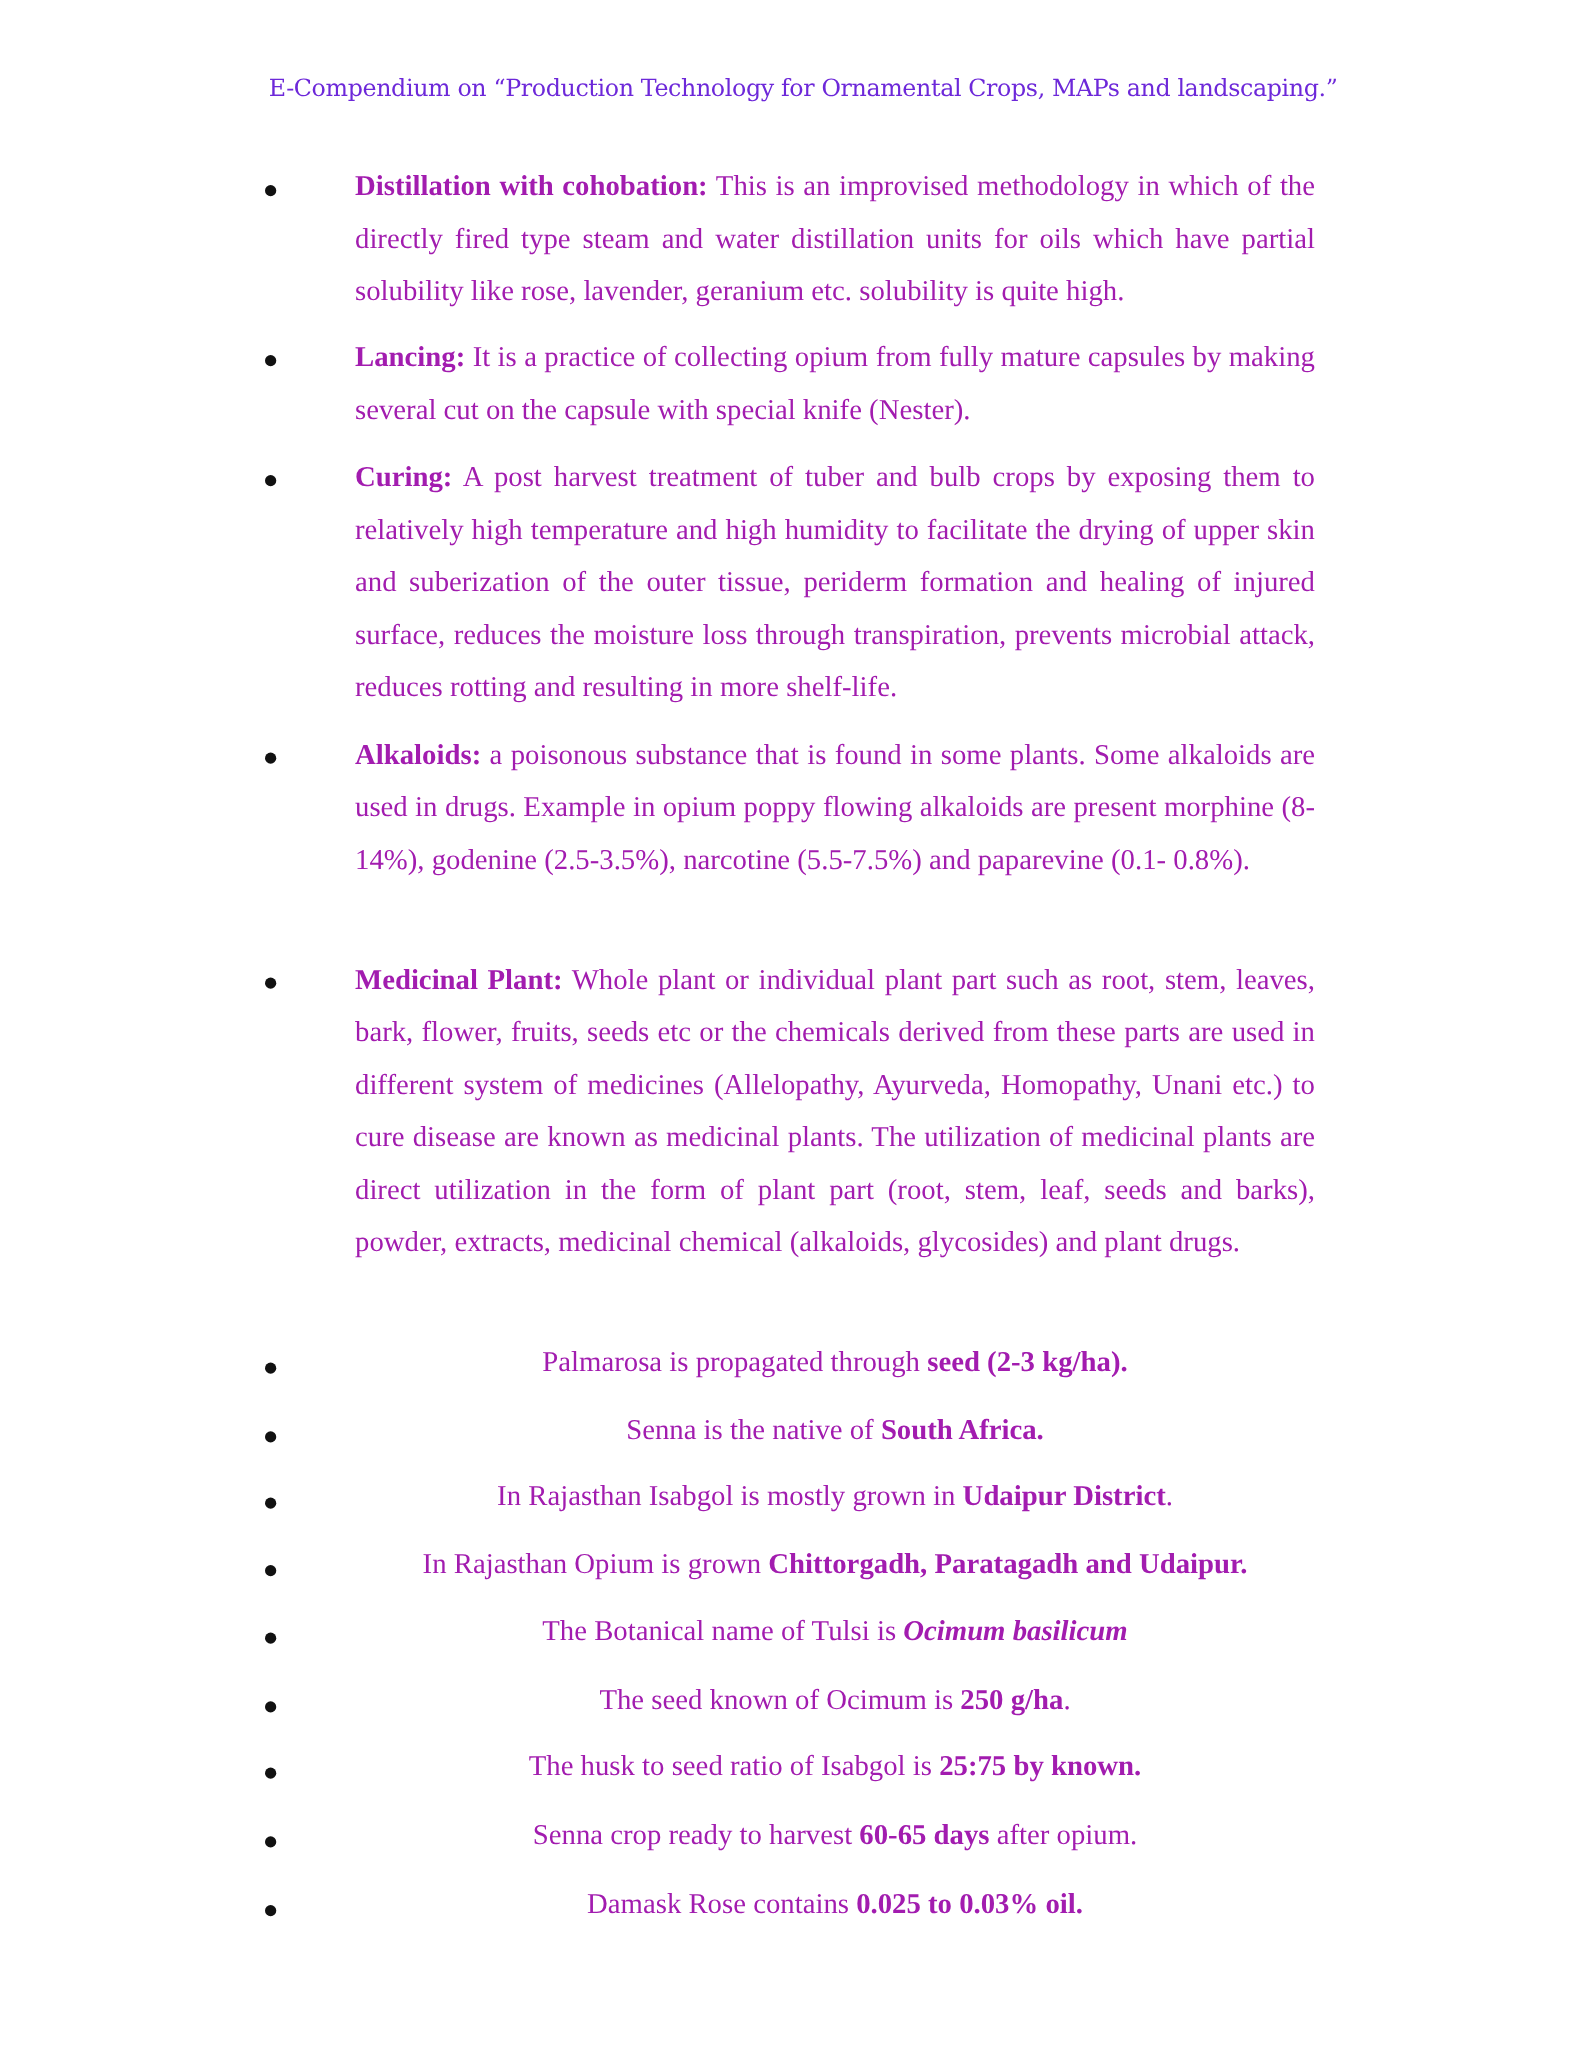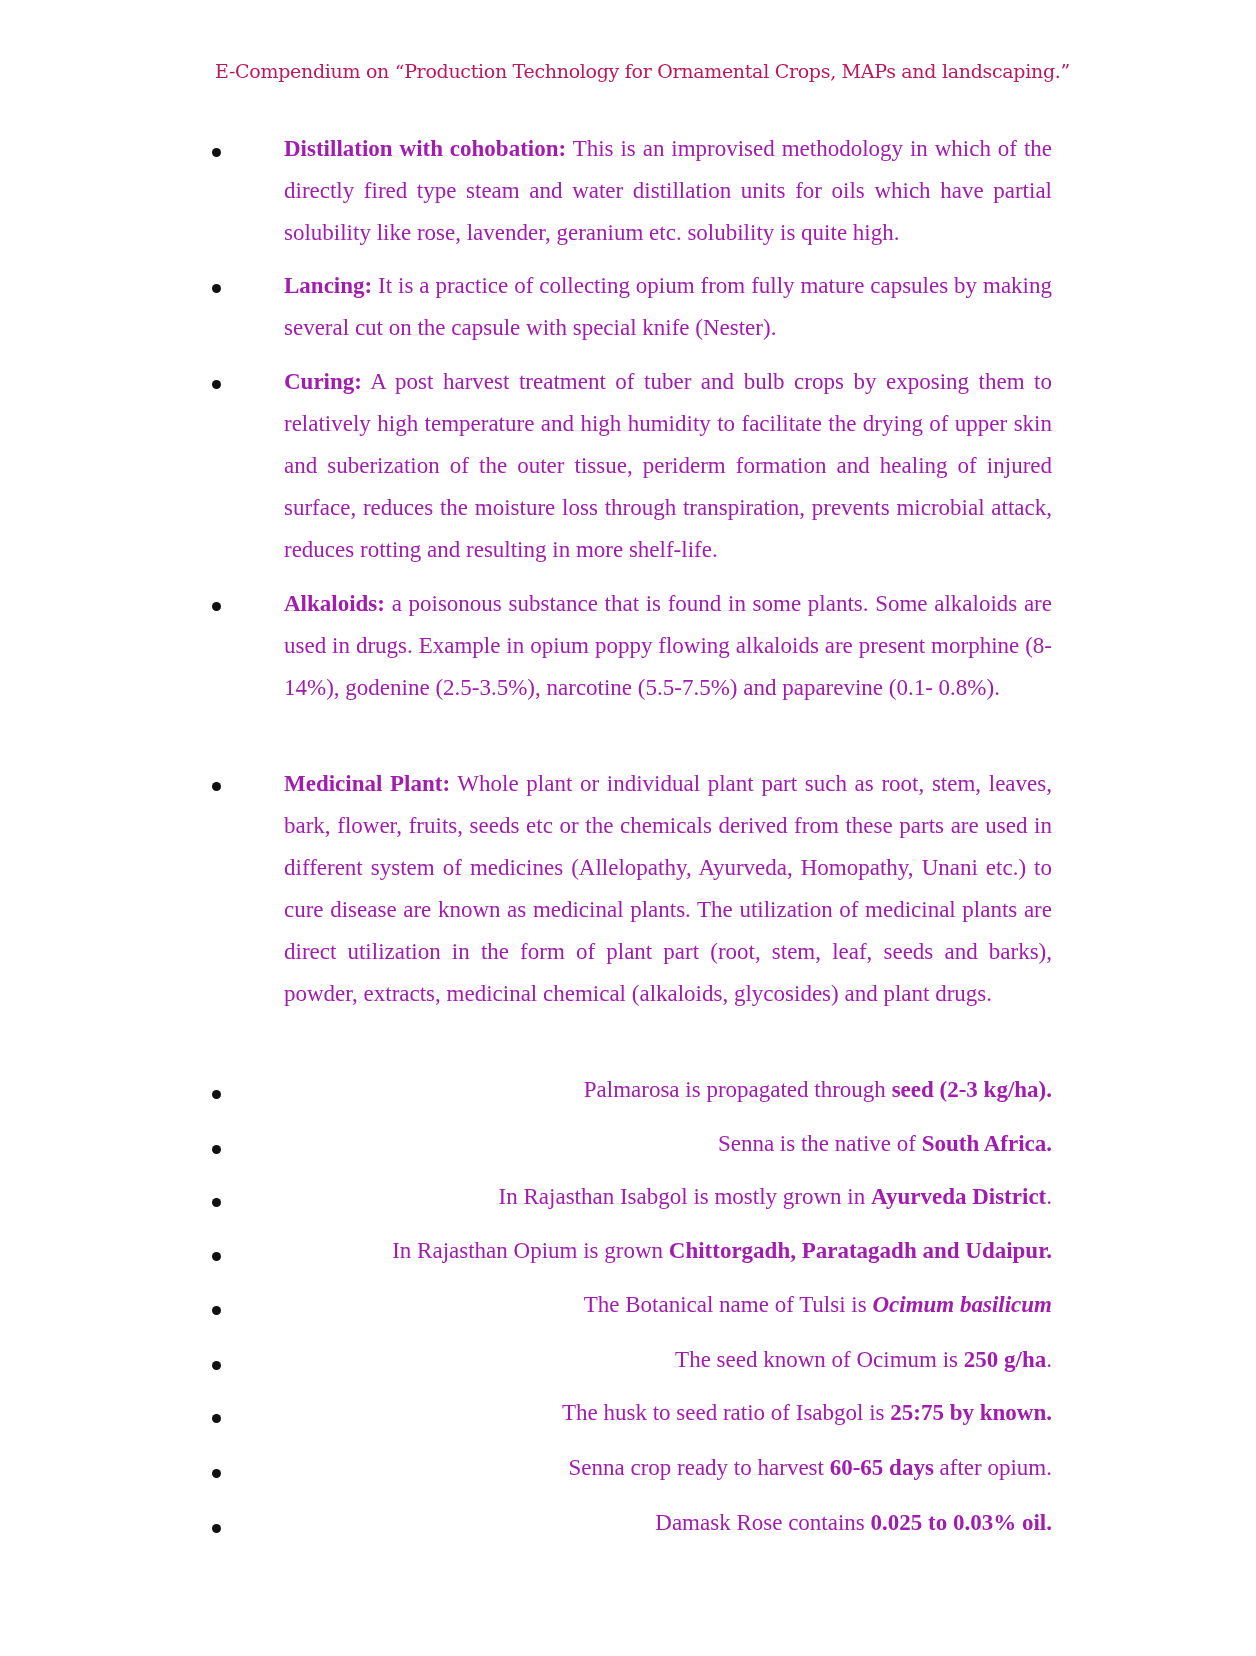--- a/index.html
+++ b/index.html
@@ -15,21 +15,21 @@
       color: #111111;
     }
     .page-header {
       position: absolute;
       left: 215px;
       top: 60px;
       width: 850px;
       font-family: "DejaVu Serif", serif;
       font-size: 19px;
       letter-spacing: -0.3px;
-      color: #be185d;
+      color: #6d28d9;
       white-space: nowrap;
     }
     .content {
       position: absolute;
       left: 0;
       top: 0;
       width: 1256px;
     }
     .item {
       position: absolute;
@@ -49,21 +49,21 @@
       left: 284px;
       width: 768px;
       font-family: "Liberation Serif", serif;
       font-size: 23px;
       line-height: 42px;
       text-align: justify;
       color: #a21caf;
     }
     .text.single {
       white-space: nowrap;
-      text-align: right;
+      text-align: center;
     }
     .text b { font-weight: bold; }
     .text i.bi { font-weight: bold; }
   </style>
 </head>
 <body>
 
 <div class="page-header">E-Compendium on “Production Technology for Ornamental Crops, MAPs and landscaping.”</div>
 
 <div class="content">
@@ -98,21 +98,21 @@
     <div class="text single" style="top:1069px"><span>Palmarosa is propagated through </span><b>seed (2-3 kg/ha).</b></div>
   </div>
 
   <div class="item" style="top:0">
     <span class="bullet" style="top:1145px"></span>
     <div class="text single" style="top:1123px"><span>Senna is the native of </span><b>South Africa.</b></div>
   </div>
 
   <div class="item" style="top:0">
     <span class="bullet" style="top:1198px"></span>
-    <div class="text single" style="top:1176px"><span>In Rajasthan Isabgol is mostly grown in </span><b>Ayurveda District</b><span>.</span></div>
+    <div class="text single" style="top:1176px"><span>In Rajasthan Isabgol is mostly grown in </span><b>Udaipur District</b><span>.</span></div>
   </div>
 
   <div class="item" style="top:0">
     <span class="bullet" style="top:1252px"></span>
     <div class="text single" style="top:1230px"><span>In Rajasthan Opium is grown </span><b>Chittorgadh, Paratagadh and Udaipur.</b></div>
   </div>
 
   <div class="item" style="top:0">
     <span class="bullet" style="top:1306px"></span>
     <div class="text single" style="top:1284px"><span>The Botanical name of Tulsi is </span><i class="bi">Ocimum basilicum</i></div>

